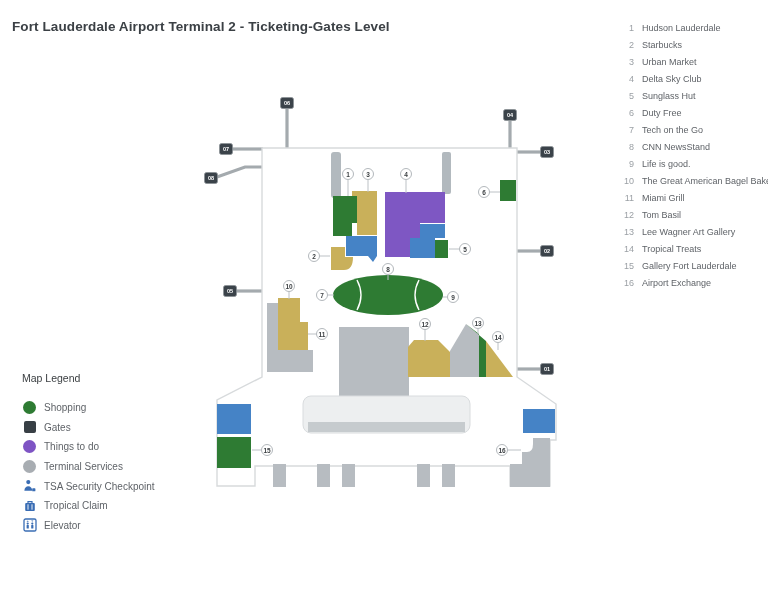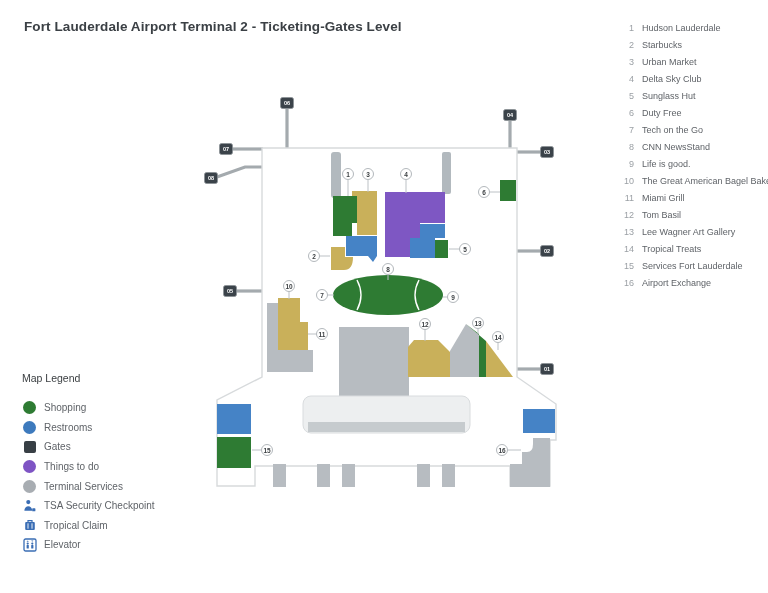--- a/index.html
+++ b/index.html
@@ -1,20 +1,20 @@
 <!DOCTYPE html>
 <html><head>
 <meta charset="utf-8">
 <style>
   * { margin:0; padding:0; box-sizing:border-box; }
   html,body { background:#fff; }
   body { font-family:"Liberation Sans", sans-serif; }
   #stage { position:relative; width:768px; height:593px; background:#fff; overflow:hidden; }
 
-  .page-title { position:absolute; left:24px; top:19px; font-size:13.5px; font-weight:700; color:#3b4045; letter-spacing:.1px; }
+  .page-title { position:absolute; left:12px; top:19px; font-size:13.5px; font-weight:700; color:#3b4045; letter-spacing:.1px; }
 
   
   .directory { position:absolute; left:620px; top:19px; width:148px; }
   .dir-row { display:flex; align-items:center; height:17px; }
   .dir-num { width:14px; text-align:right; font-size:9px; color:#9ba0a5; flex:none; }
   .dir-label { margin-left:8px; font-size:9px; color:#5f6368; white-space:nowrap; }
 
   
   .legend { position:absolute; left:22px; top:372px; width:170px; }
   .legend-title { font-size:10.5px; font-weight:400; color:#3c4043; }
@@ -283,42 +283,36 @@
       <div class="dir-row">
         <span class="dir-num">13</span>
         <span class="dir-label">Lee Wagner Art Gallery</span>
       </div>
       <div class="dir-row">
         <span class="dir-num">14</span>
         <span class="dir-label">Tropical Treats</span>
       </div>
       <div class="dir-row">
         <span class="dir-num">15</span>
-        <span class="dir-label">Services Fort Lauderdale</span>
+        <span class="dir-label">Gallery Fort Lauderdale</span>
       </div>
       <div class="dir-row">
         <span class="dir-num">16</span>
         <span class="dir-label">Airport Exchange</span>
       </div>
     </div>
 
   <div class="legend">
     <div class="legend-title">Map Legend</div>
     <div class="legend-items">
         <div class="legend-row">
           <span class="legend-swatch-wrap">
             <span class="swatch-circle" style="background: rgb(46, 123, 51);"></span>
           </span>
           <span class="legend-label">Shopping</span>
-        </div>
-        <div class="legend-row">
-          <span class="legend-swatch-wrap">
-            <span class="swatch-circle" style="background: rgb(61, 122, 189);"></span>
-          </span>
-          <span class="legend-label">Restrooms</span>
         </div>
         <div class="legend-row">
           <span class="legend-swatch-wrap">
             <span class="swatch-square" style="background: rgb(56, 63, 69);"></span>
           </span>
           <span class="legend-label">Gates</span>
         </div>
         <div class="legend-row">
           <span class="legend-swatch-wrap">
             <span class="swatch-circle" style="background: rgb(126, 84, 196);"></span>

